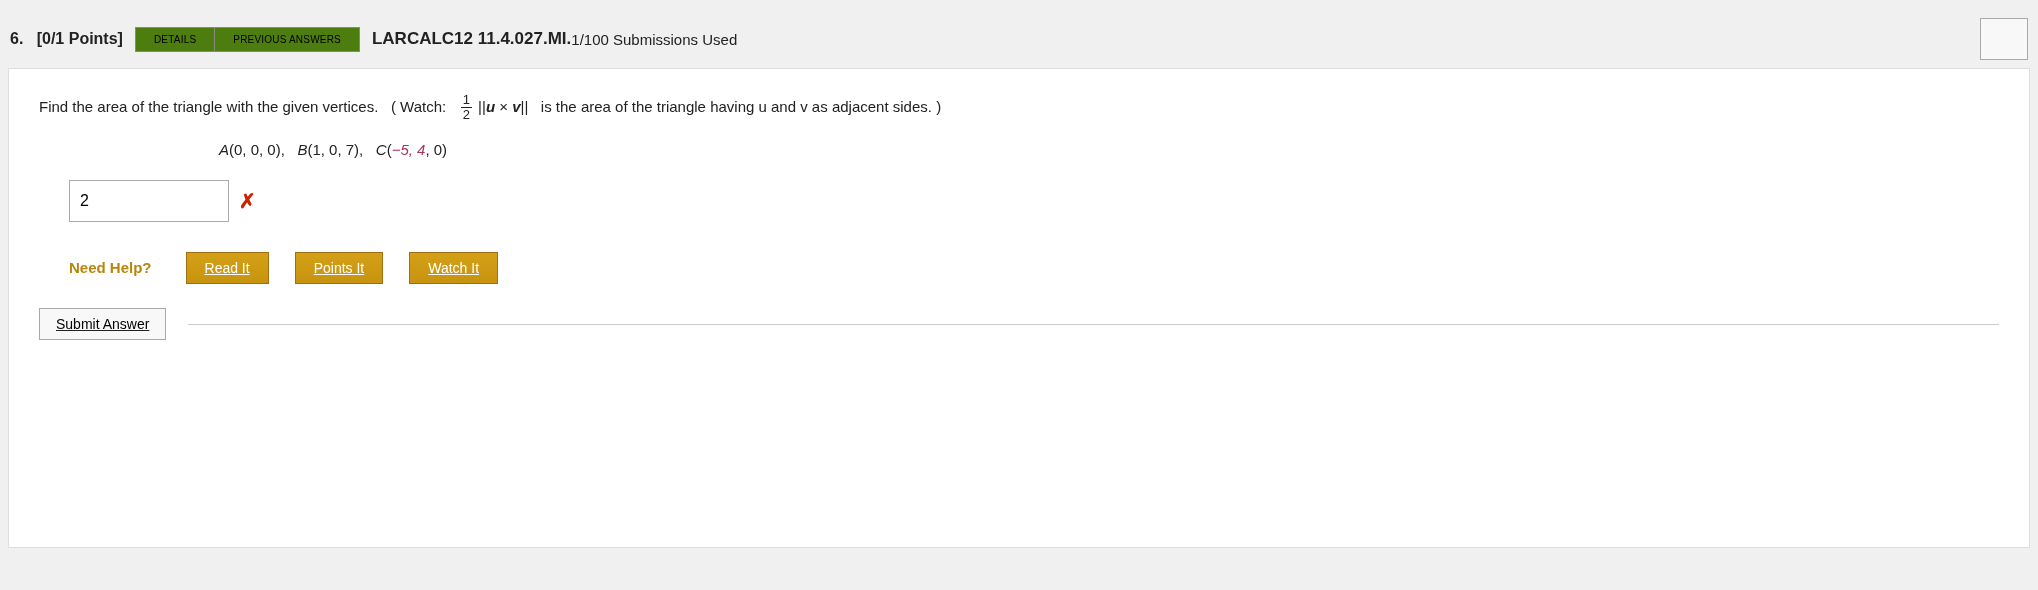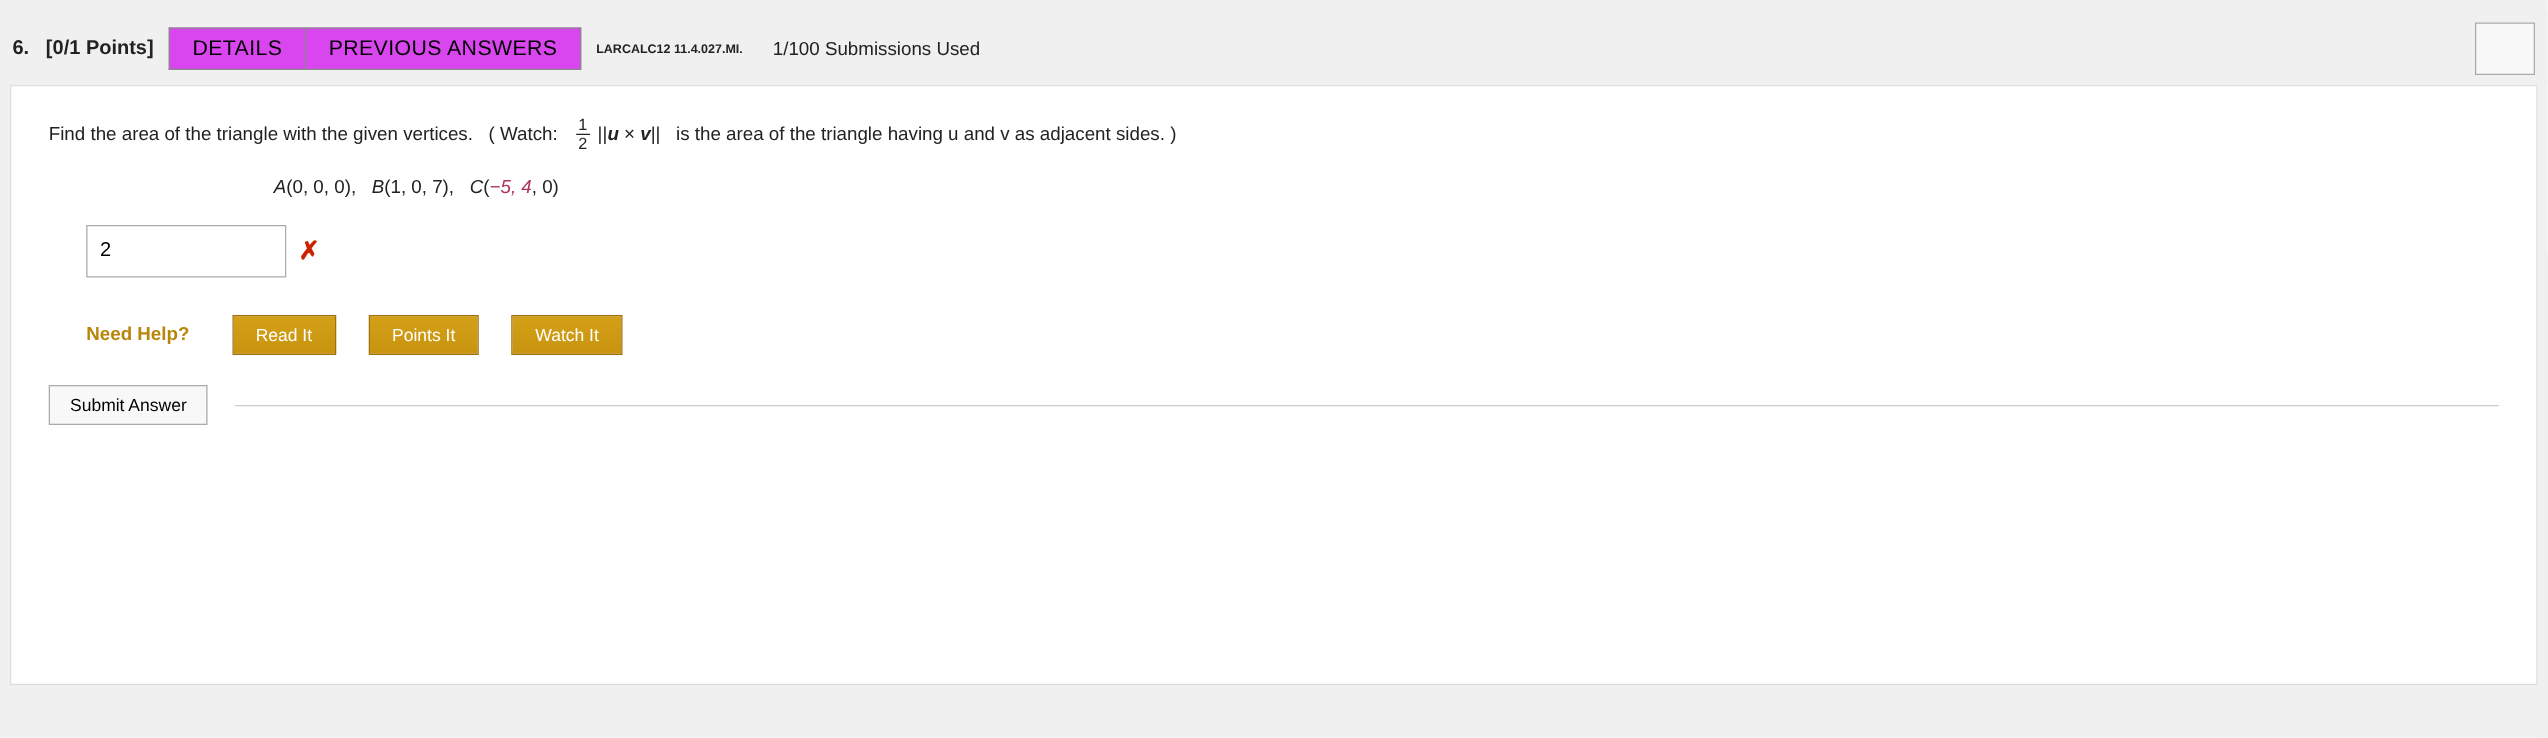--- a/index.html
+++ b/index.html
@@ -35,41 +35,41 @@
 
     .problem-number {
       font-weight: bold;
       font-size: 16px;
       margin-right: 12px;
       white-space: nowrap;
     }
 
     .btn-header {
       border: 1.5px solid #888;
-      background: #d946ef;
+      background: #4d7c0f;
       padding: 6px 18px;
-      font-size: 17px;
+      font-size: 10px;
       cursor: pointer;
       font-family: Arial, sans-serif;
       letter-spacing: 0.02em;
     }
 
     .btn-details {
       margin-right: 0;
       border-right: none;
     }
 
     .btn-prev {
       margin-right: 12px;
     }
 
     .course-id {
       font-weight: bold;
-      font-size: 10px;
-      margin-right: 24px;
+      font-size: 17px;
+      margin-right: 0;
     }
 
     .submissions {
       font-size: 15px;
       color: #222;
       margin-right: 20px;
     }
 
     .corner-box {
       width: 48px;
@@ -180,28 +180,30 @@
 
     .btn-help {
       background: linear-gradient(to bottom, #d4a017, #c8940f);
       border: 1.5px solid #a07010;
       color: #fff;
       font-size: 14px;
       padding: 7px 18px;
       cursor: pointer;
       font-family: Arial, sans-serif;
       font-weight: normal;
+      text-decoration: underline;
     }
 
     
     .submit-row {
       display: flex;
       align-items: flex-start;
       gap: 12px;
       padding-left: 0;
+      text-decoration: underline;
     }
 
     .btn-submit {
       border: 1.5px solid #aaa;
       background: #f8f8f8;
       padding: 7px 16px;
       font-size: 14px;
       cursor: pointer;
       font-family: Arial, sans-serif;
     }

